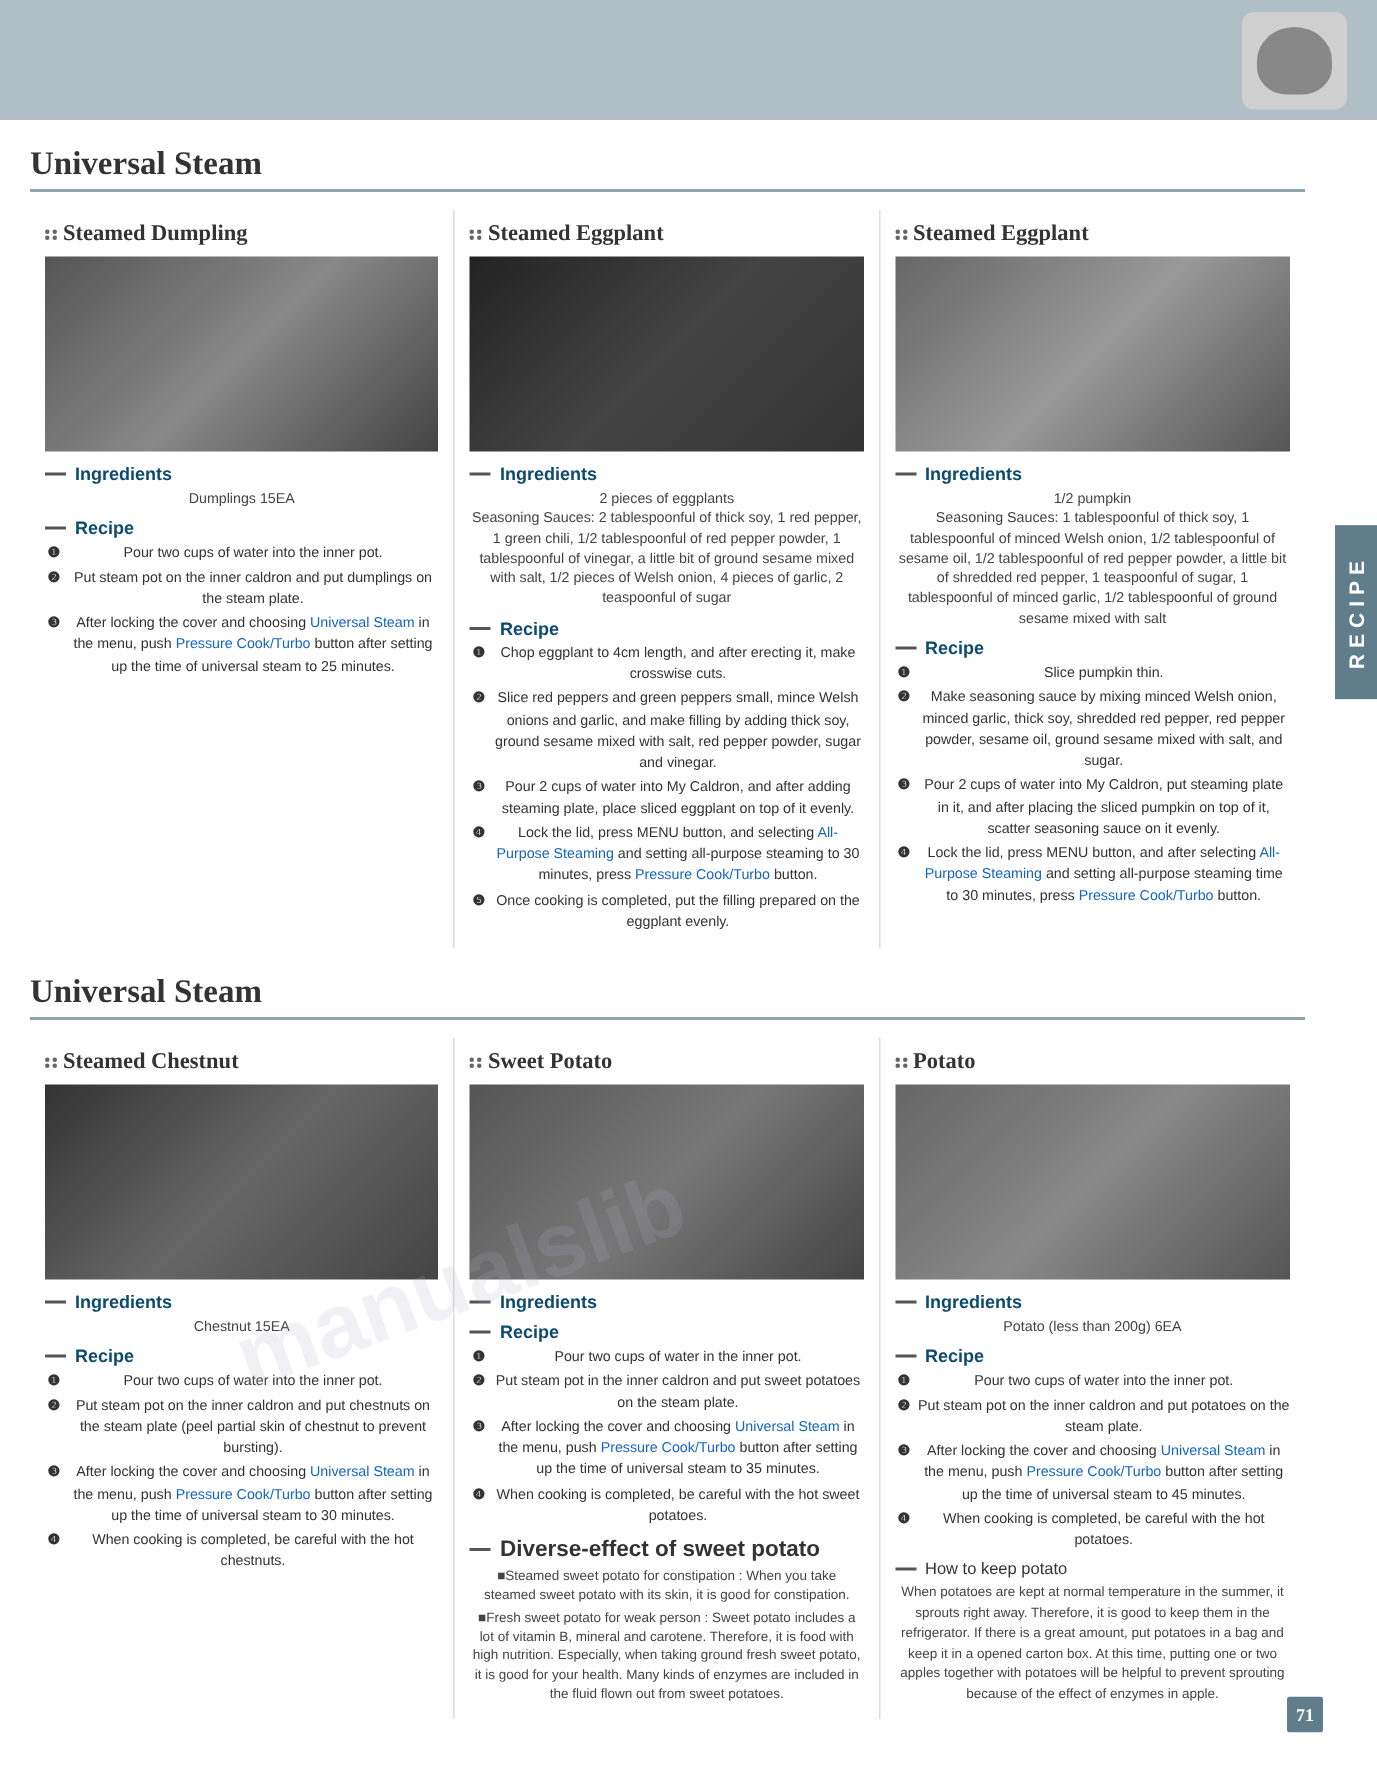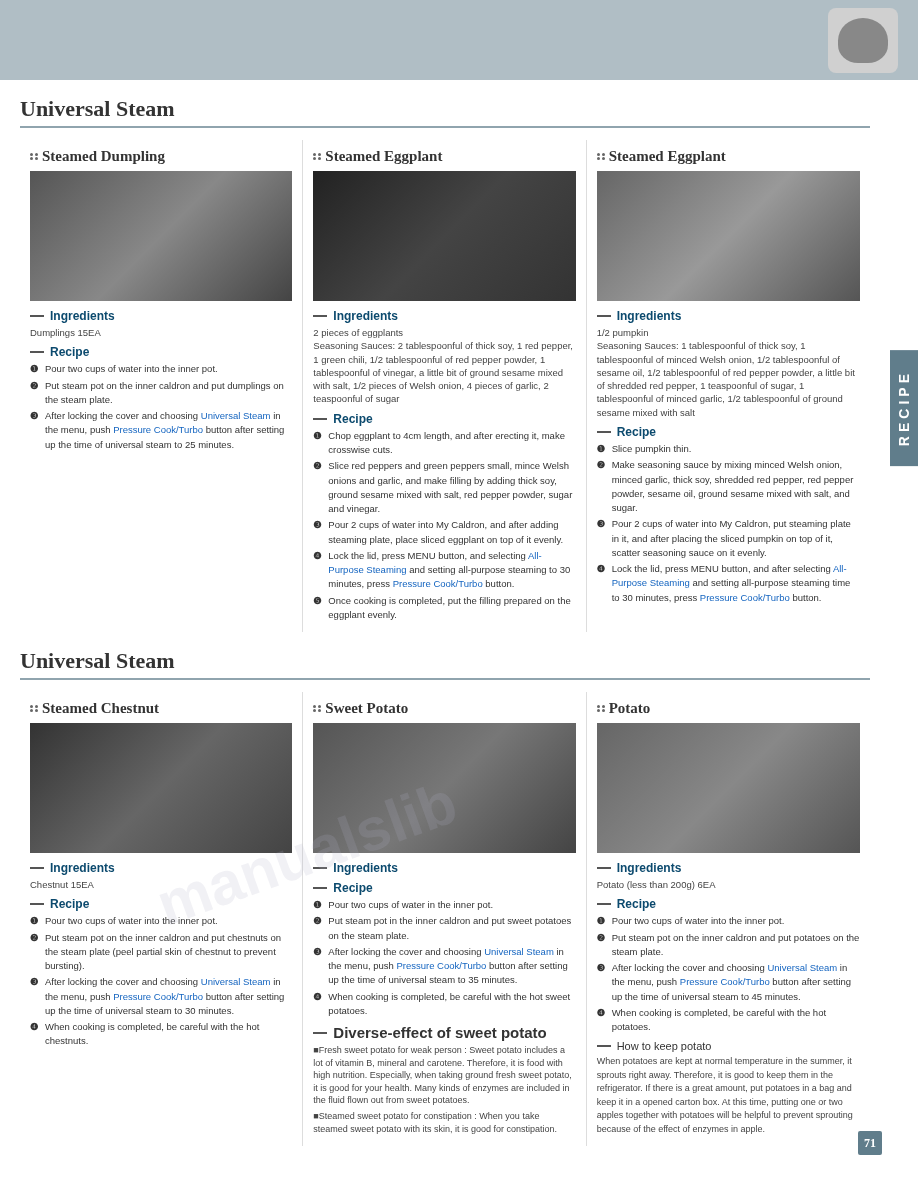--- a/index.html
+++ b/index.html
@@ -76,20 +76,21 @@
       border-bottom: 2px solid #90a4ae;
       font-family: Georgia, serif;
     }
 
     
     .recipe-grid {
       display: grid;
       grid-template-columns: 1fr 1fr 1fr;
       gap: 0;
       margin-bottom: 16px;
+      text-align: center;
     }
 
     .recipe-card {
       padding: 8px 10px;
       border-right: 1px solid #ddd;
     }
     .recipe-card:last-child {
       border-right: none;
     }
 
@@ -512,24 +513,24 @@
           <span class="step-num">❹</span>
           <span class="step-text">When cooking is completed, be careful with the hot sweet potatoes.</span>
         </div>
       </div>
       <div class="diverse-effect">
         <div class="diverse-title">
           <span class="subsection-dash"></span>
           <span>Diverse-effect of sweet potato</span>
         </div>
         <div class="effect-item">
+          <span class="step-text" style="font-size:9px;">■Steamed sweet potato for constipation : When you take steamed sweet potato with its skin, it is good for constipation.</span>
+        </div>
+        <div class="effect-item">
           <span class="step-text" style="font-size:9px;">■Fresh sweet potato for weak person : Sweet potato includes a lot of vitamin B, mineral and carotene. Therefore, it is food with high nutrition. Especially, when taking ground fresh sweet potato, it is good for your health. Many kinds of enzymes are included in the fluid flown out from sweet potatoes.</span>
-        </div>
-        <div class="effect-item">
-          <span class="step-text" style="font-size:9px;">■Steamed sweet potato for constipation : When you take steamed sweet potato with its skin, it is good for constipation.</span>
         </div>
       </div>
     </div>
 
     <div class="recipe-card">
       <div class="recipe-card-title">
         <span class="dots-icon">
           <span class="dots-group">
               <span class="dots-row">
                 <span class="dot"></span>

